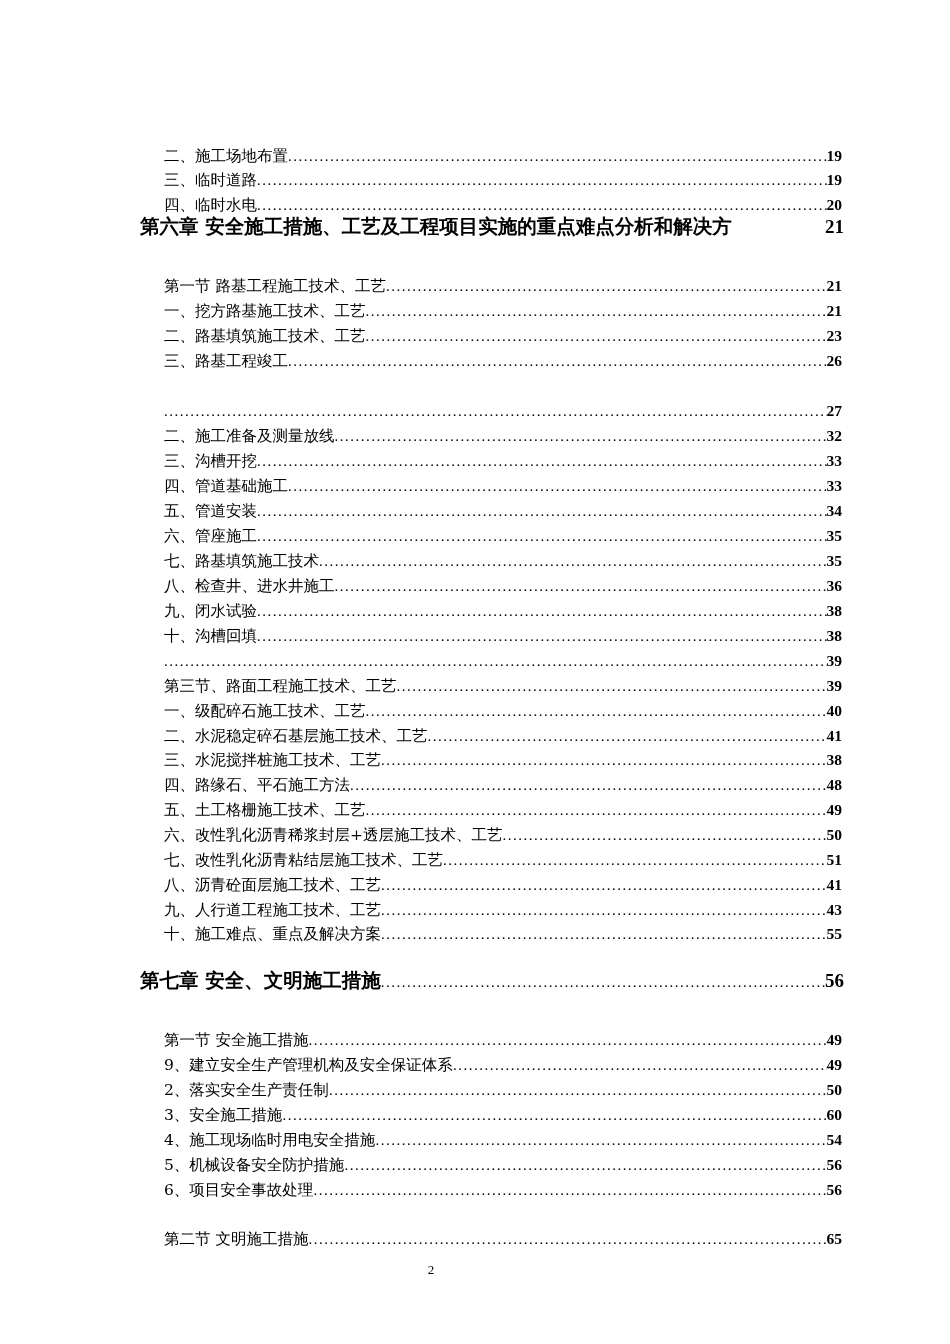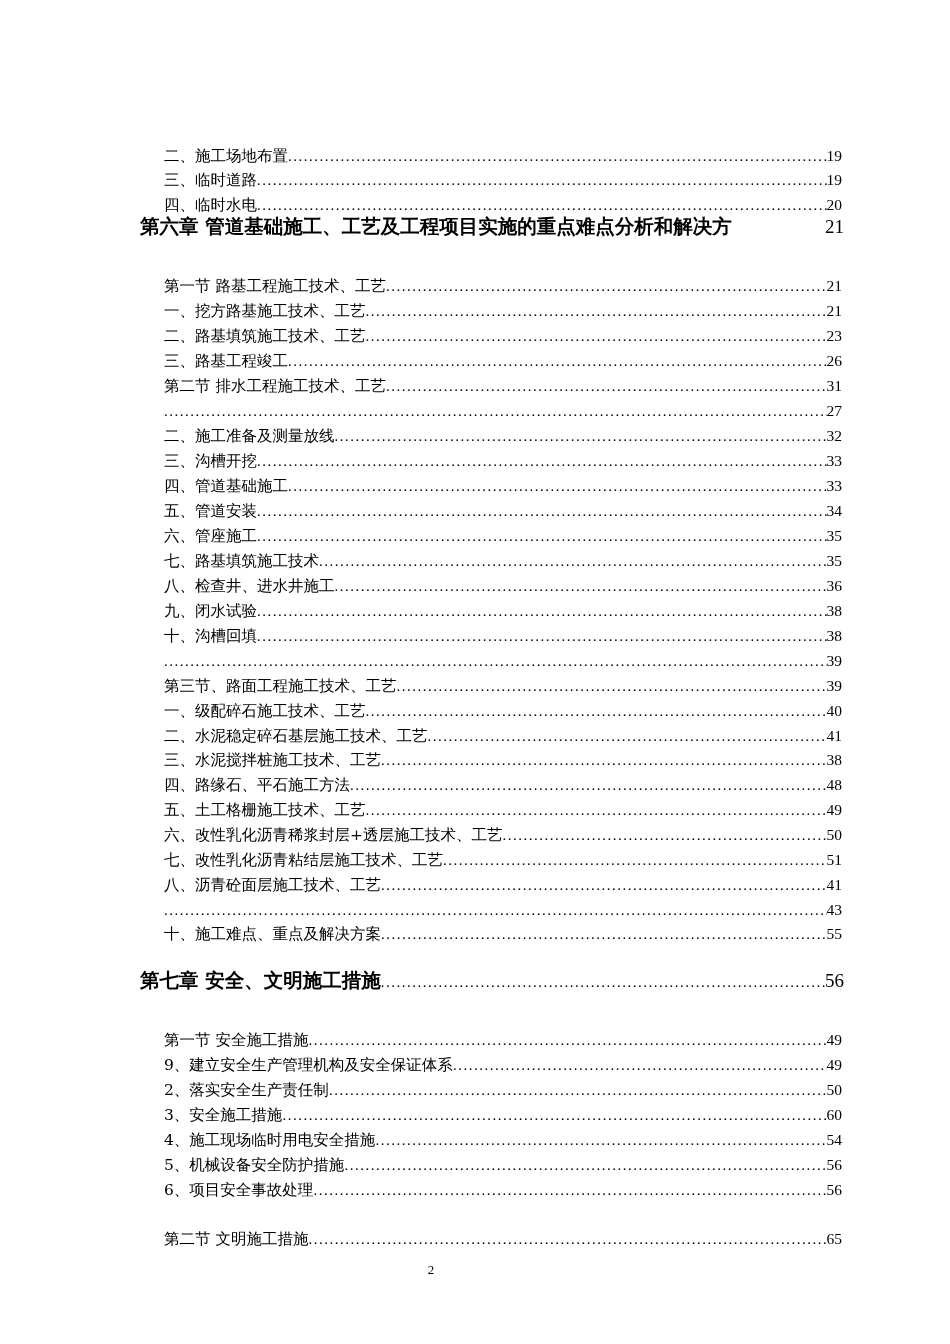--- a/index.html
+++ b/index.html
@@ -7,21 +7,21 @@
          font-family: "DejaVu Serif", "Liberation Serif", serif; color: #000; }
   .page { position: absolute; left: 0; top: 16px; width: 950px; height: 1344px; }
   .toc-line { position: absolute; display: flex; align-items: baseline; white-space: nowrap; overflow: hidden; }
   .toc-line.sub { left: 164px; width: 678px; font-size: 15.5px; height: 25px; line-height: 25px; }
   .toc-line.chapter { left: 140px; width: 704px; font-size: 19.5px; height: 30px; line-height: 30px;
          font-family: "DejaVu Sans", "Liberation Sans", sans-serif; font-weight: bold; }
   .toc-line .label { flex: 0 0 auto; }
   .toc-line .leader { flex: 1 1 auto; overflow: hidden; letter-spacing: 1.5px; color: #000;
          font-family: "Liberation Serif", serif; font-weight: normal; font-size: 15px; }
   .toc-line .leader::before { content: "..............................................................................................................................................................................."; }
-  .toc-line .pg { flex: 0 0 auto; font-family: "Liberation Serif", serif; font-weight: normal; }
+  .toc-line .pg { flex: 0 0 auto; font-family: "Liberation Serif", serif; font-weight: bold; }
   .toc-line.chapter .pg { font-size: 19px; }
   .toc-line.chapter.noleader .leader::before { content: ""; }
   .page-number { position: absolute; left: 0; width: 862px; text-align: center; top: 1246px;
          font-size: 13px; font-family: "Liberation Serif", serif; }
 </style>
 </head>
 <body>
 
 <div class="page">
 
@@ -35,21 +35,21 @@
     <span class="leader"></span>
     <span class="pg">19</span>
   </div>
   <div class="toc-line sub" style="top:176px">
     <span class="label">四、临时水电</span>
     <span class="leader"></span>
     <span class="pg">20</span>
   </div>
 
   <div class="toc-line chapter noleader" style="top:196px">
-    <span class="label">第六章  管道基础施工、工艺及工程项目实施的重点难点分析和解决方</span>
+    <span class="label">第六章  安全施工措施、工艺及工程项目实施的重点难点分析和解决方</span>
     <span class="leader"></span>
     <span class="pg">21</span>
   </div>
 
   <div class="toc-line sub" style="top:257px">
       <span class="label">第一节    路基工程施工技术、工艺</span>
       <span class="leader"></span>
       <span class="pg">21</span>
     </div>
   <div class="toc-line sub" style="top:282px">
@@ -60,25 +60,20 @@
   <div class="toc-line sub" style="top:307px">
       <span class="label">二、路基填筑施工技术、工艺</span>
       <span class="leader"></span>
       <span class="pg">23</span>
     </div>
   <div class="toc-line sub" style="top:332px">
       <span class="label">三、路基工程竣工</span>
       <span class="leader"></span>
       <span class="pg">26</span>
     </div>
-  <div class="toc-line sub" style="top:357px">
-      <span class="label">第二节    排水工程施工技术、工艺</span>
-      <span class="leader"></span>
-      <span class="pg">31</span>
-    </div>
   <div class="toc-line sub" style="top:382px">
       <span class="leader"></span>
       <span class="pg">27</span>
     </div>
   <div class="toc-line sub" style="top:407px">
       <span class="label">二、施工准备及测量放线</span>
       <span class="leader"></span>
       <span class="pg">32</span>
     </div>
   <div class="toc-line sub" style="top:432px">
@@ -164,20 +159,21 @@
       <span class="label">七、改性乳化沥青粘结层施工技术、工艺</span>
       <span class="leader"></span>
       <span class="pg">51</span>
     </div>
   <div class="toc-line sub" style="top:856px">
       <span class="label">八、沥青砼面层施工技术、工艺</span>
       <span class="leader"></span>
       <span class="pg">41</span>
     </div>
   <div class="toc-line sub" style="top:881px">
+      <span class="label">九、人行道工程施工技术、工艺</span>
       <span class="leader"></span>
       <span class="pg">43</span>
     </div>
   <div class="toc-line sub" style="top:905px">
       <span class="label">十、施工难点、重点及解决方案</span>
       <span class="leader"></span>
       <span class="pg">55</span>
     </div>
 
   <div class="toc-line chapter" style="top:950px">

